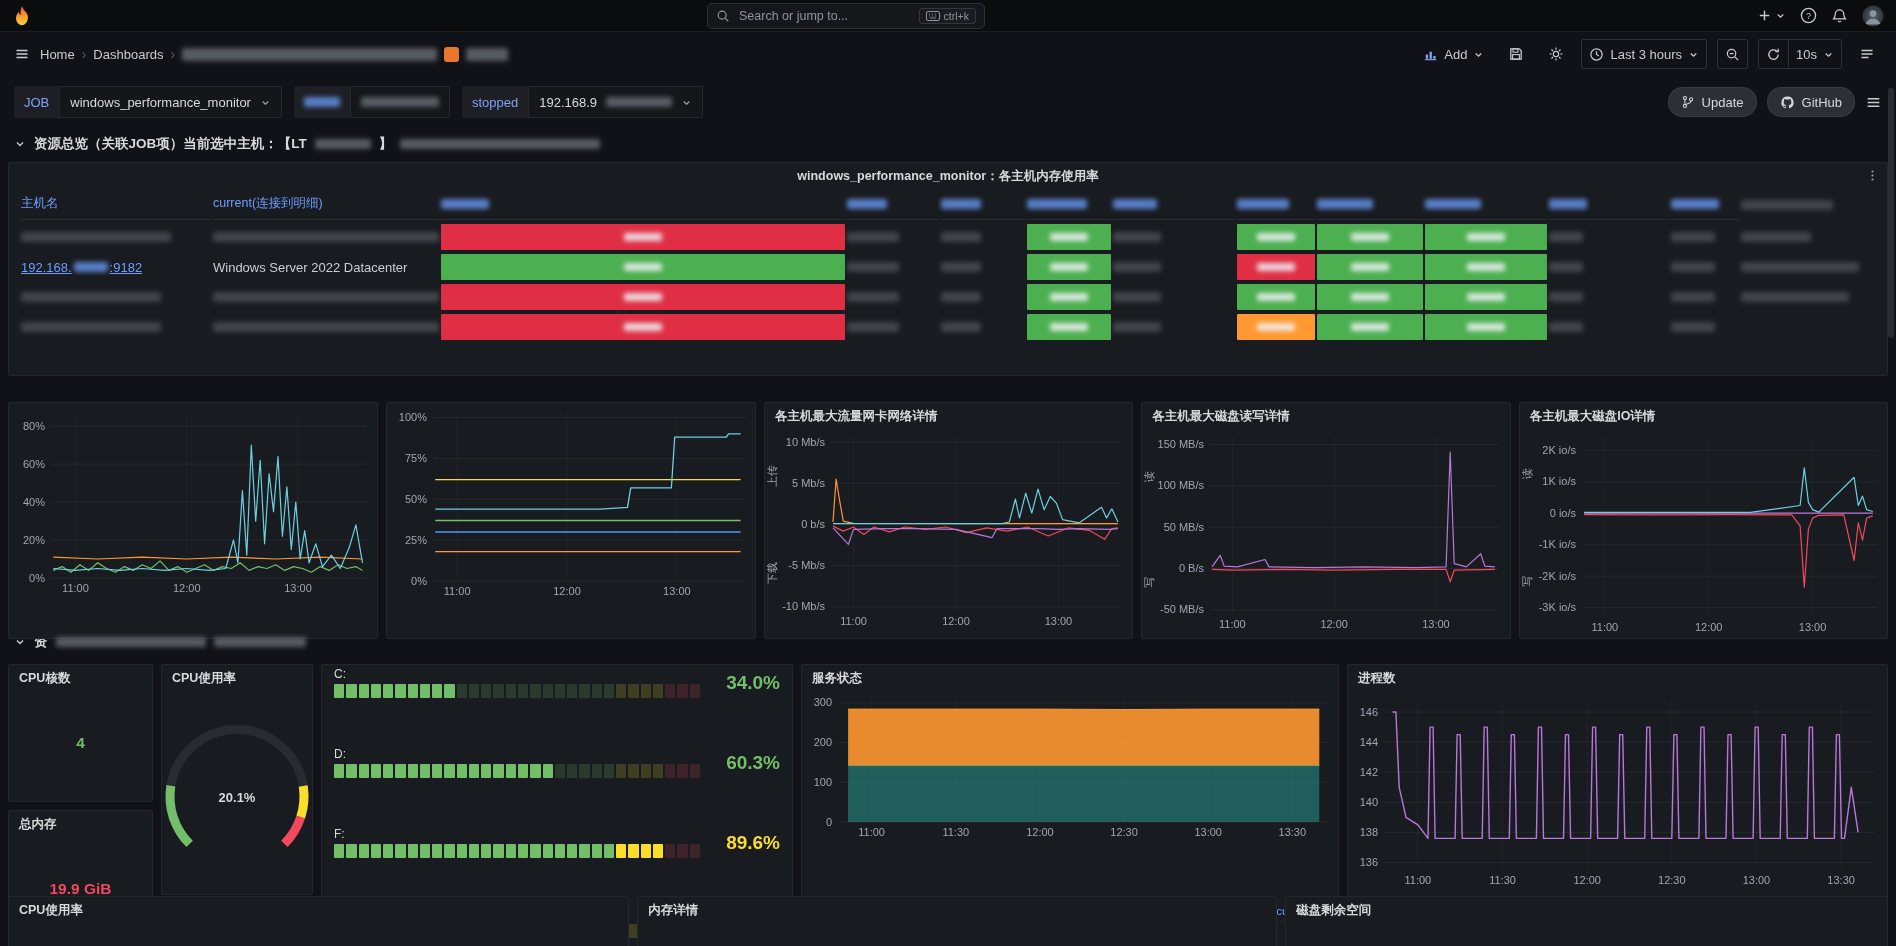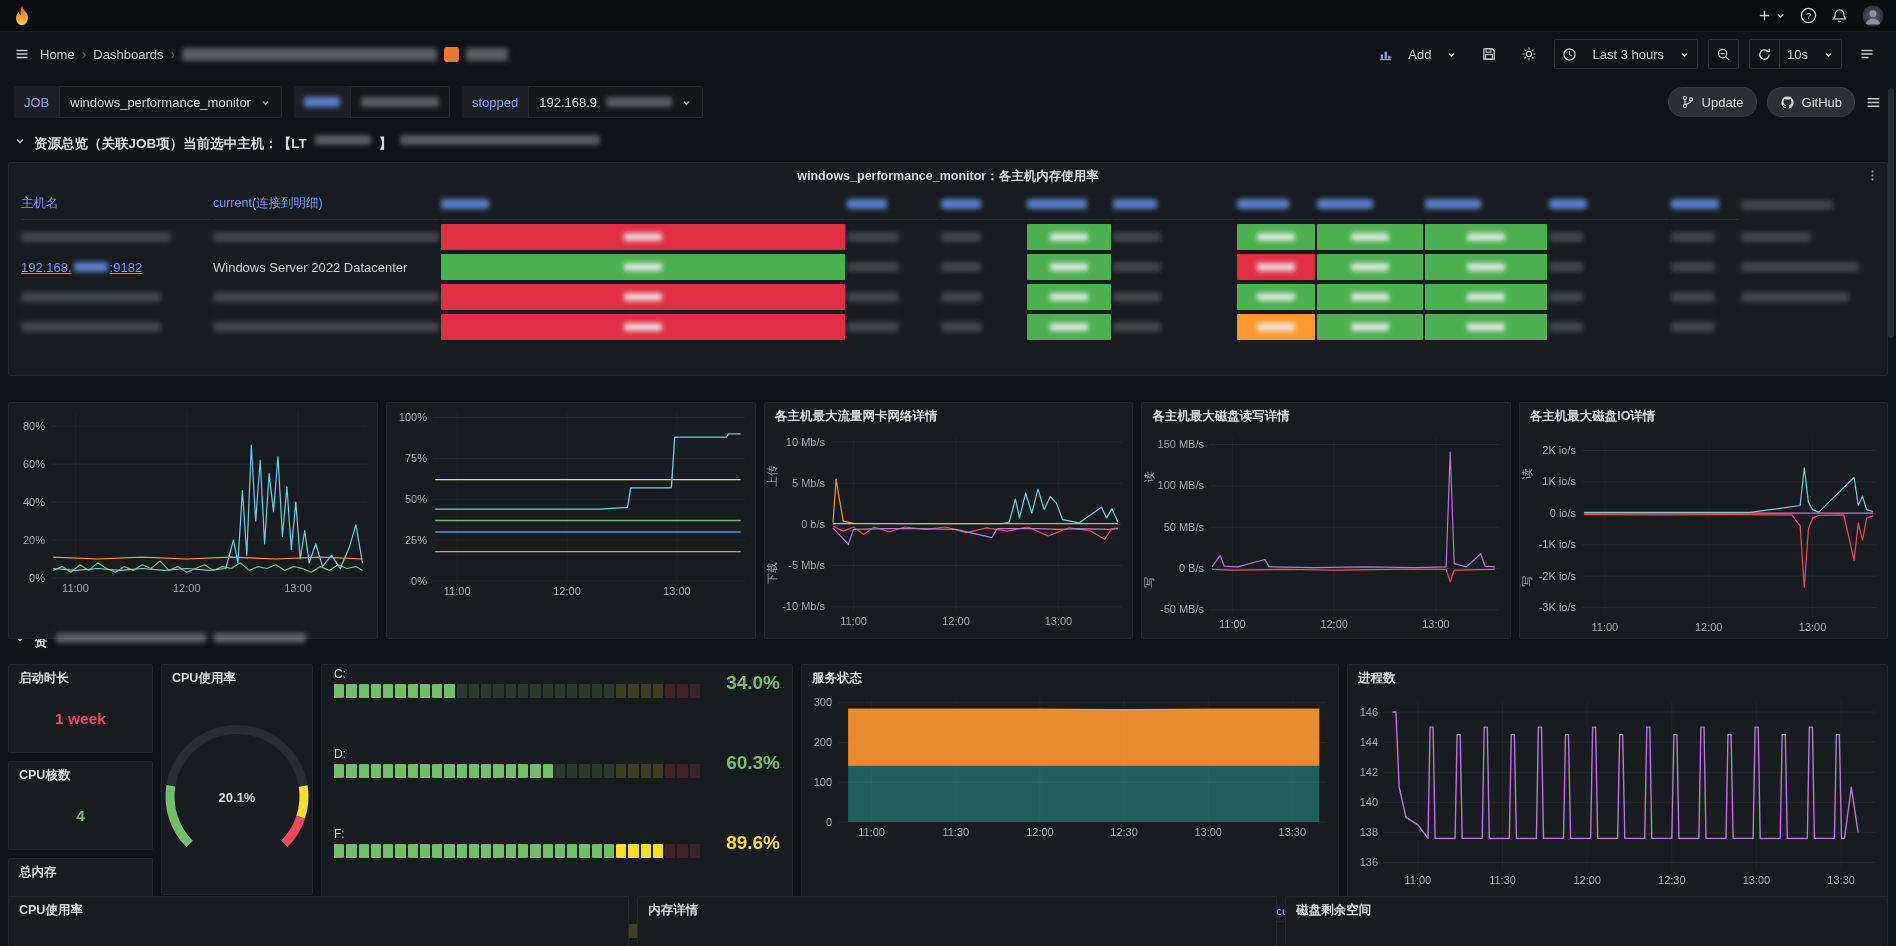--- a/index.html
+++ b/index.html
@@ -24,41 +24,41 @@
   .kbd { border:1px solid #34363c; background:#1b1c20; border-radius:3px;
     padding:1px 6px; font-size:10.5px; color:#8e949e; display:flex; align-items:center; gap:4px; }
   .top-right { margin-left:auto; display:flex; align-items:center; gap:14px; }
   .icon-btn { display:flex; align-items:center; gap:3px; cursor:pointer; }
 
   
   .subbar { height:44px; display:flex; align-items:center; padding:0 14px; gap:10px; }
   .crumbs { display:flex; align-items:center; gap:7px; color:#c7ccd1; font-size:13px; }
   .crumb-sep { color:#585d66; font-size:14px; }
   .sub-right { margin-left:auto; display:flex; align-items:center; gap:10px; }
-  .tool-btn { display:flex; align-items:center; gap:15px; height:30px; padding:0 7px;
+  .tool-btn { display:flex; align-items:center; gap:6px; height:30px; padding:0 7px;
     border-radius:2px; color:#c7ccd1; font-size:13px; cursor:pointer; }
   .btn-border { border:1px solid #2e3036; }
   .group { display:flex; align-items:stretch; border:1px solid #2e3036; border-radius:2px; }
   .group .tool-btn { border:none; height:28px; }
   .group .divider { width:1px; background:#2e3036; }
 
   
   .dash { padding:0 8px; }
   .var-row { display:flex; align-items:center; gap:12px; padding:10px 6px 8px; }
   .var-chip { display:flex; align-items:stretch; height:32px; border-radius:2px; overflow:hidden; }
   .var-label { background:#1d1f25; color:#7da3f8; padding:0 10px; display:flex; align-items:center; font-size:13px; }
   .var-value { background:#141619; border:1px solid #26282e; padding:0 10px;
     display:flex; align-items:center; gap:9px; color:#d8d9da; cursor:pointer; }
   .var-right { margin-left:auto; display:flex; align-items:center; gap:10px; }
   .btn { height:30px; padding:0 12px; background:#2d2f34; border:1px solid #3a3c42;
     border-radius:14px; display:flex; align-items:center; gap:7px; color:#d8d9da;
     font-size:13px; cursor:pointer; }
 
   
-  .section-hdr { display:flex; gap:8px; padding:9px 6px;
+  .section-hdr { display:flex; align-items:center; gap:8px; padding:9px 6px;
     font-weight:700; color:#d8d9da; font-size:13.5px; cursor:pointer; }
 
   
   .panel { background:#181b1f; border:1px solid #25272e; border-radius:2px;
     display:flex; flex-direction:column; position:relative; }
   .p-title { height:27px; min-height:27px; display:flex; align-items:center;
     padding:0 10px; font-weight:700; font-size:12.5px; color:#d8d9da; }
   .chart { flex:1; position:relative; overflow:hidden; }
 
   
@@ -127,20 +127,36 @@
       <defs>
           <linearGradient id="lg" x1="0" y1="1" x2="0" y2="0">
         <stop offset="0" stop-color="#ffcf3f"></stop>
             <stop offset="1" stop-color="#f05a28"></stop>
       </linearGradient>
         </defs>
       <path d="M12 1 C13 6 18 8 19 13 C20 19 16 24 12 24 C8 24 4 20 5 14 C5.6 11 7 9.5 8 8 C8.3 10 9 11 10.5 12 C10 8 10.5 4 12 1 Z" fill="url(#lg)"></path>
     </svg>
   </span>
 
+  <div class="search">
+    <span>
+      <svg class="ic" width="14" height="14" viewBox="0 0 16 16">
+          <circle cx="7" cy="7" r="4.5" fill="none" stroke="#8e949e" stroke-width="1.4"></circle>
+          <line x1="10.5" y1="10.5" x2="14" y2="14" stroke="#8e949e" stroke-width="1.4"></line>
+        </svg>
+    </span>
+    <input placeholder="Search or jump to..." style="">
+    <span class="kbd">
+      <svg width="14" height="10" viewBox="0 0 14 10">
+          <rect x="0.5" y="0.5" width="13" height="9" rx="1.5" fill="none" stroke="#8e949e"></rect>
+          <path d="M3 3h1M6 3h1M9 3h1M3 5h1M6 5h1M9 5h1M4 7h6" stroke="#8e949e" stroke-width="0.9"></path>
+        </svg>
+      <span>ctrl+k</span>
+    </span>
+  </div>
 
   <div class="top-right">
     <span class="icon-btn">
       <svg class="ic" width="15" height="15" viewBox="0 0 16 16">
           <path d="M8 3v10M3 8h10" stroke="#c7ccd1" stroke-width="1.5"></path>
         </svg>
       <svg class="ic" width="11" height="11" viewBox="0 0 16 16">
           <path d="M4 6.5l4 4 4-4" fill="none" stroke="#c7ccd1" stroke-width="1.8"></path>
         </svg>
     </span>
@@ -662,24 +678,20 @@
     <svg class="ic" width="12" height="12" viewBox="0 0 16 16">
         <path d="M4 6l4 4 4-4" fill="none" stroke="#c7ccd1" stroke-width="1.8"></path>
       </svg>
     <span>资</span>
     <span class="rd" style="width:150px"></span>
     <span class="rd" style="width:92px"></span>
   </div>
 
   <div class="bottom-row">
     <div class="vcol" id="stats-col">
-        <div class="panel">
-          <div class="p-title">启动时长</div>
-          <div class="stat-val" style="color: rgb(242, 73, 92);">1 week</div>
-        </div>
         <div class="panel">
           <div class="p-title">CPU核数</div>
           <div class="stat-val" style="color: rgb(115, 191, 105);">4</div>
         </div>
         <div class="panel">
           <div class="p-title">总内存</div>
           <div class="stat-val" style="color: rgb(242, 73, 92);">19.9 GiB</div>
         </div>
       </div>
     <div class="vcol" id="gauges-col">

